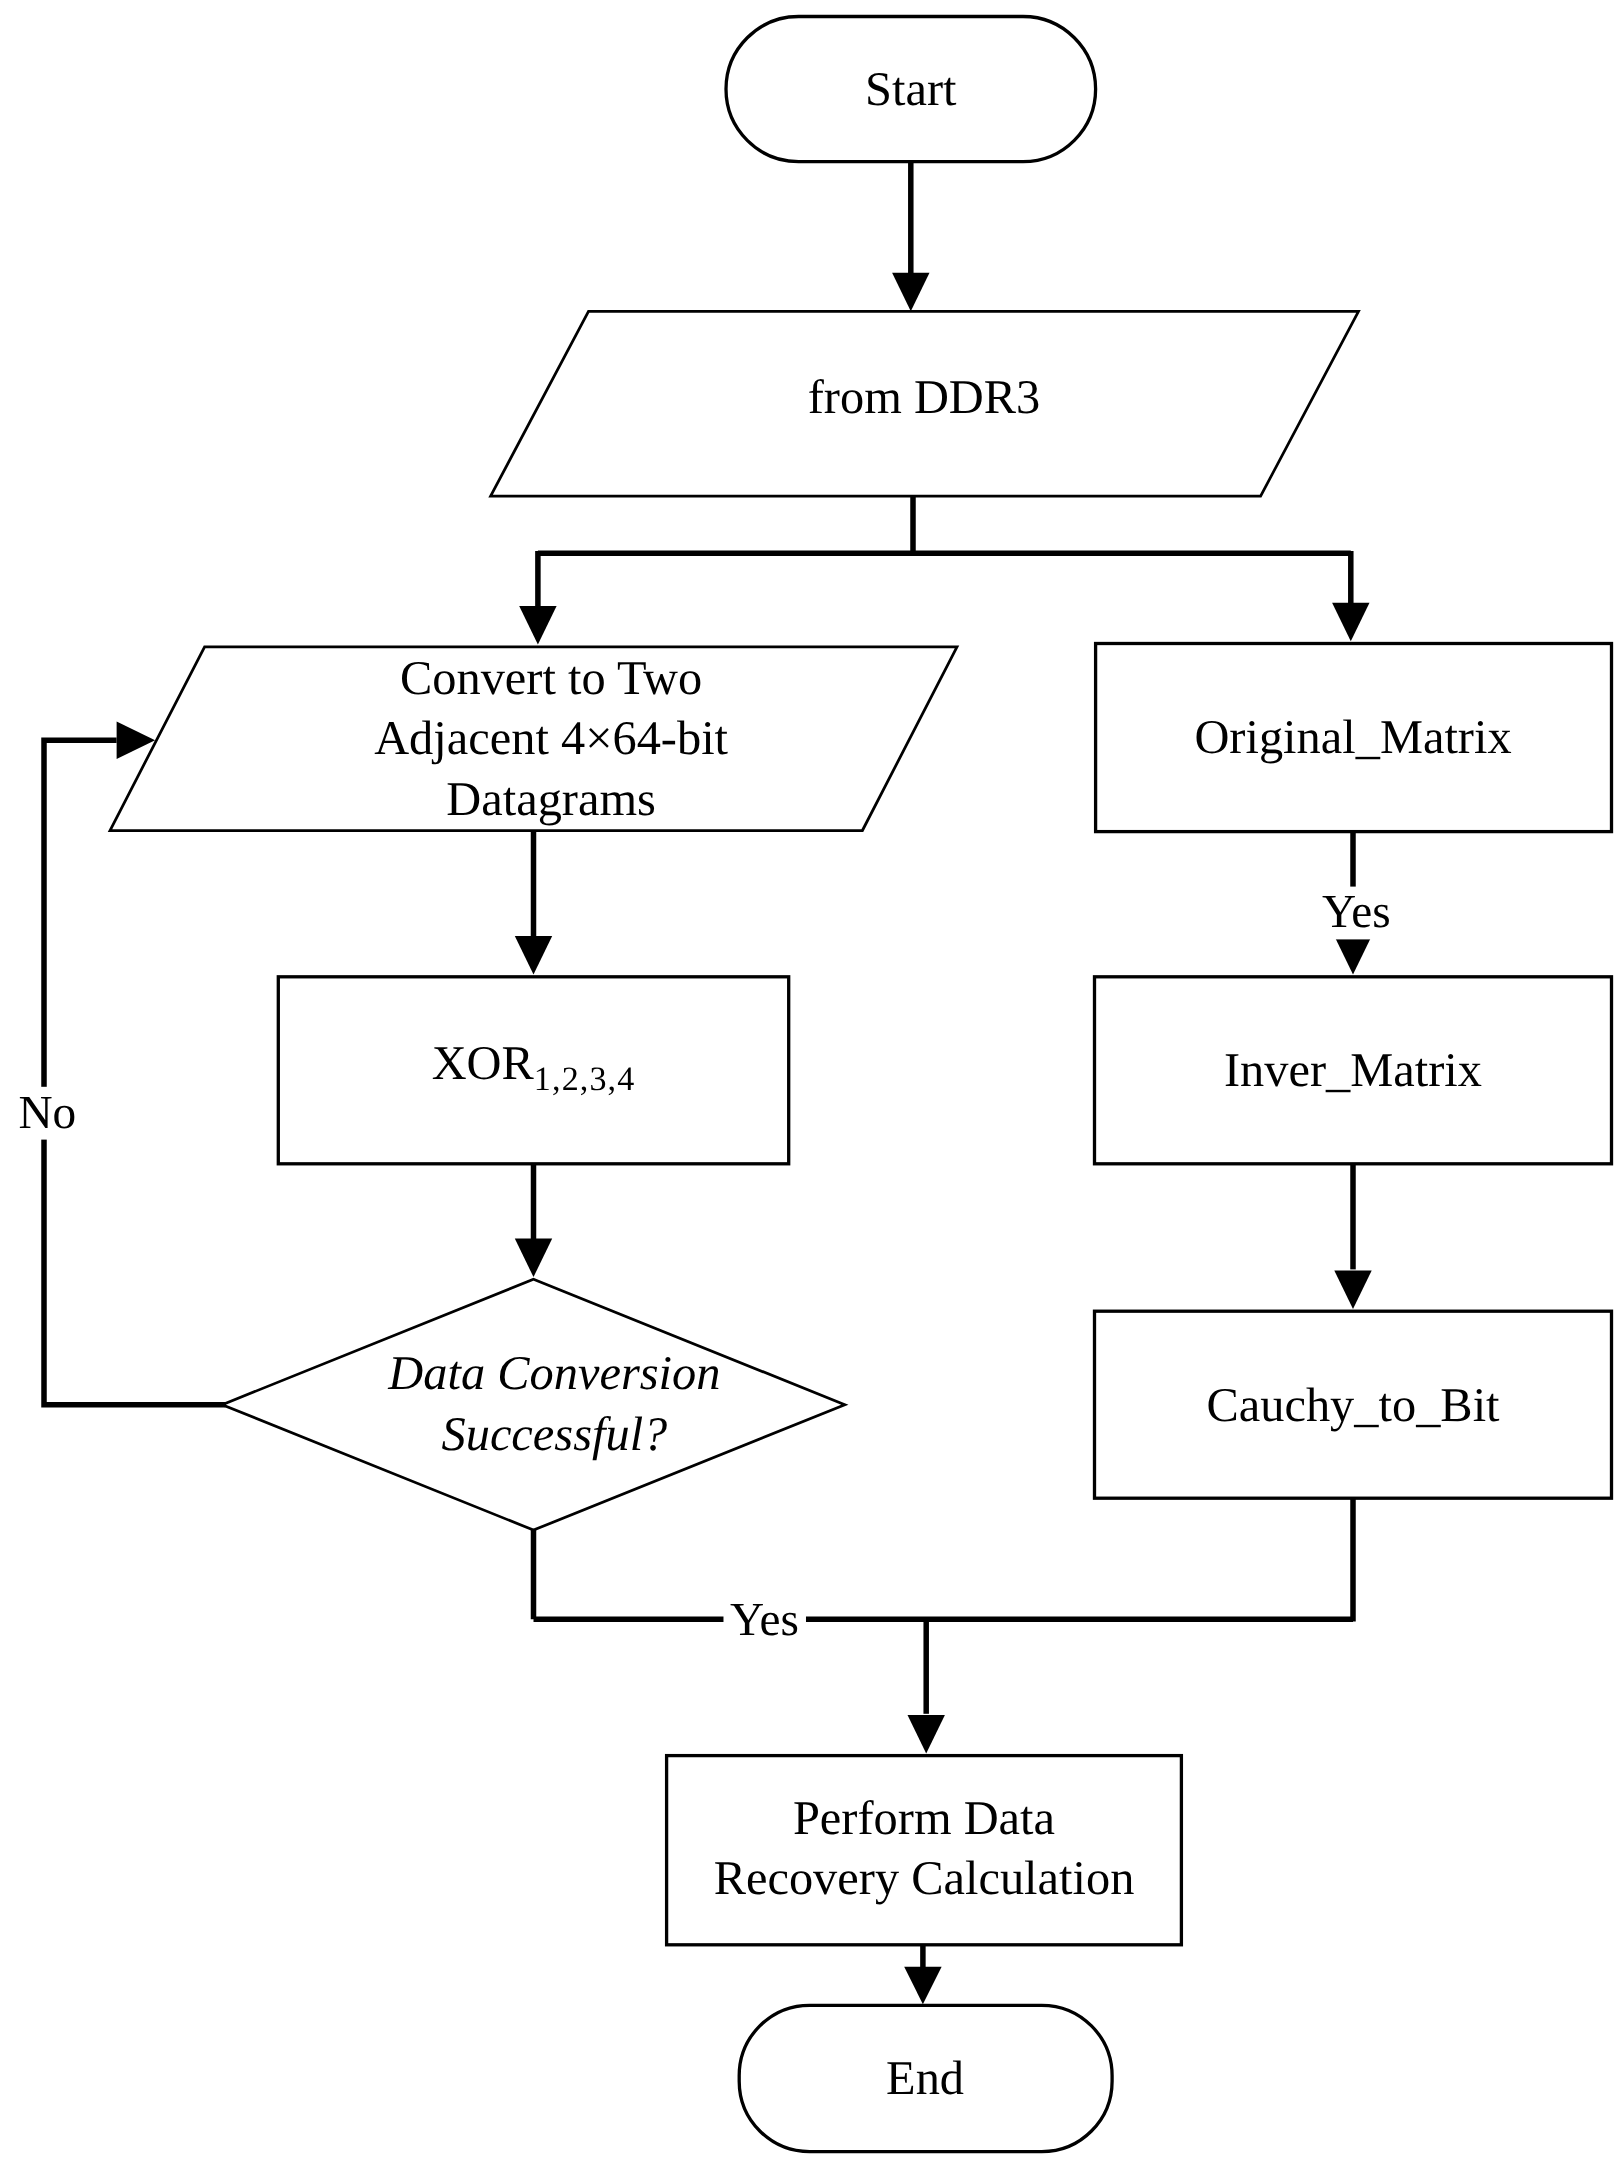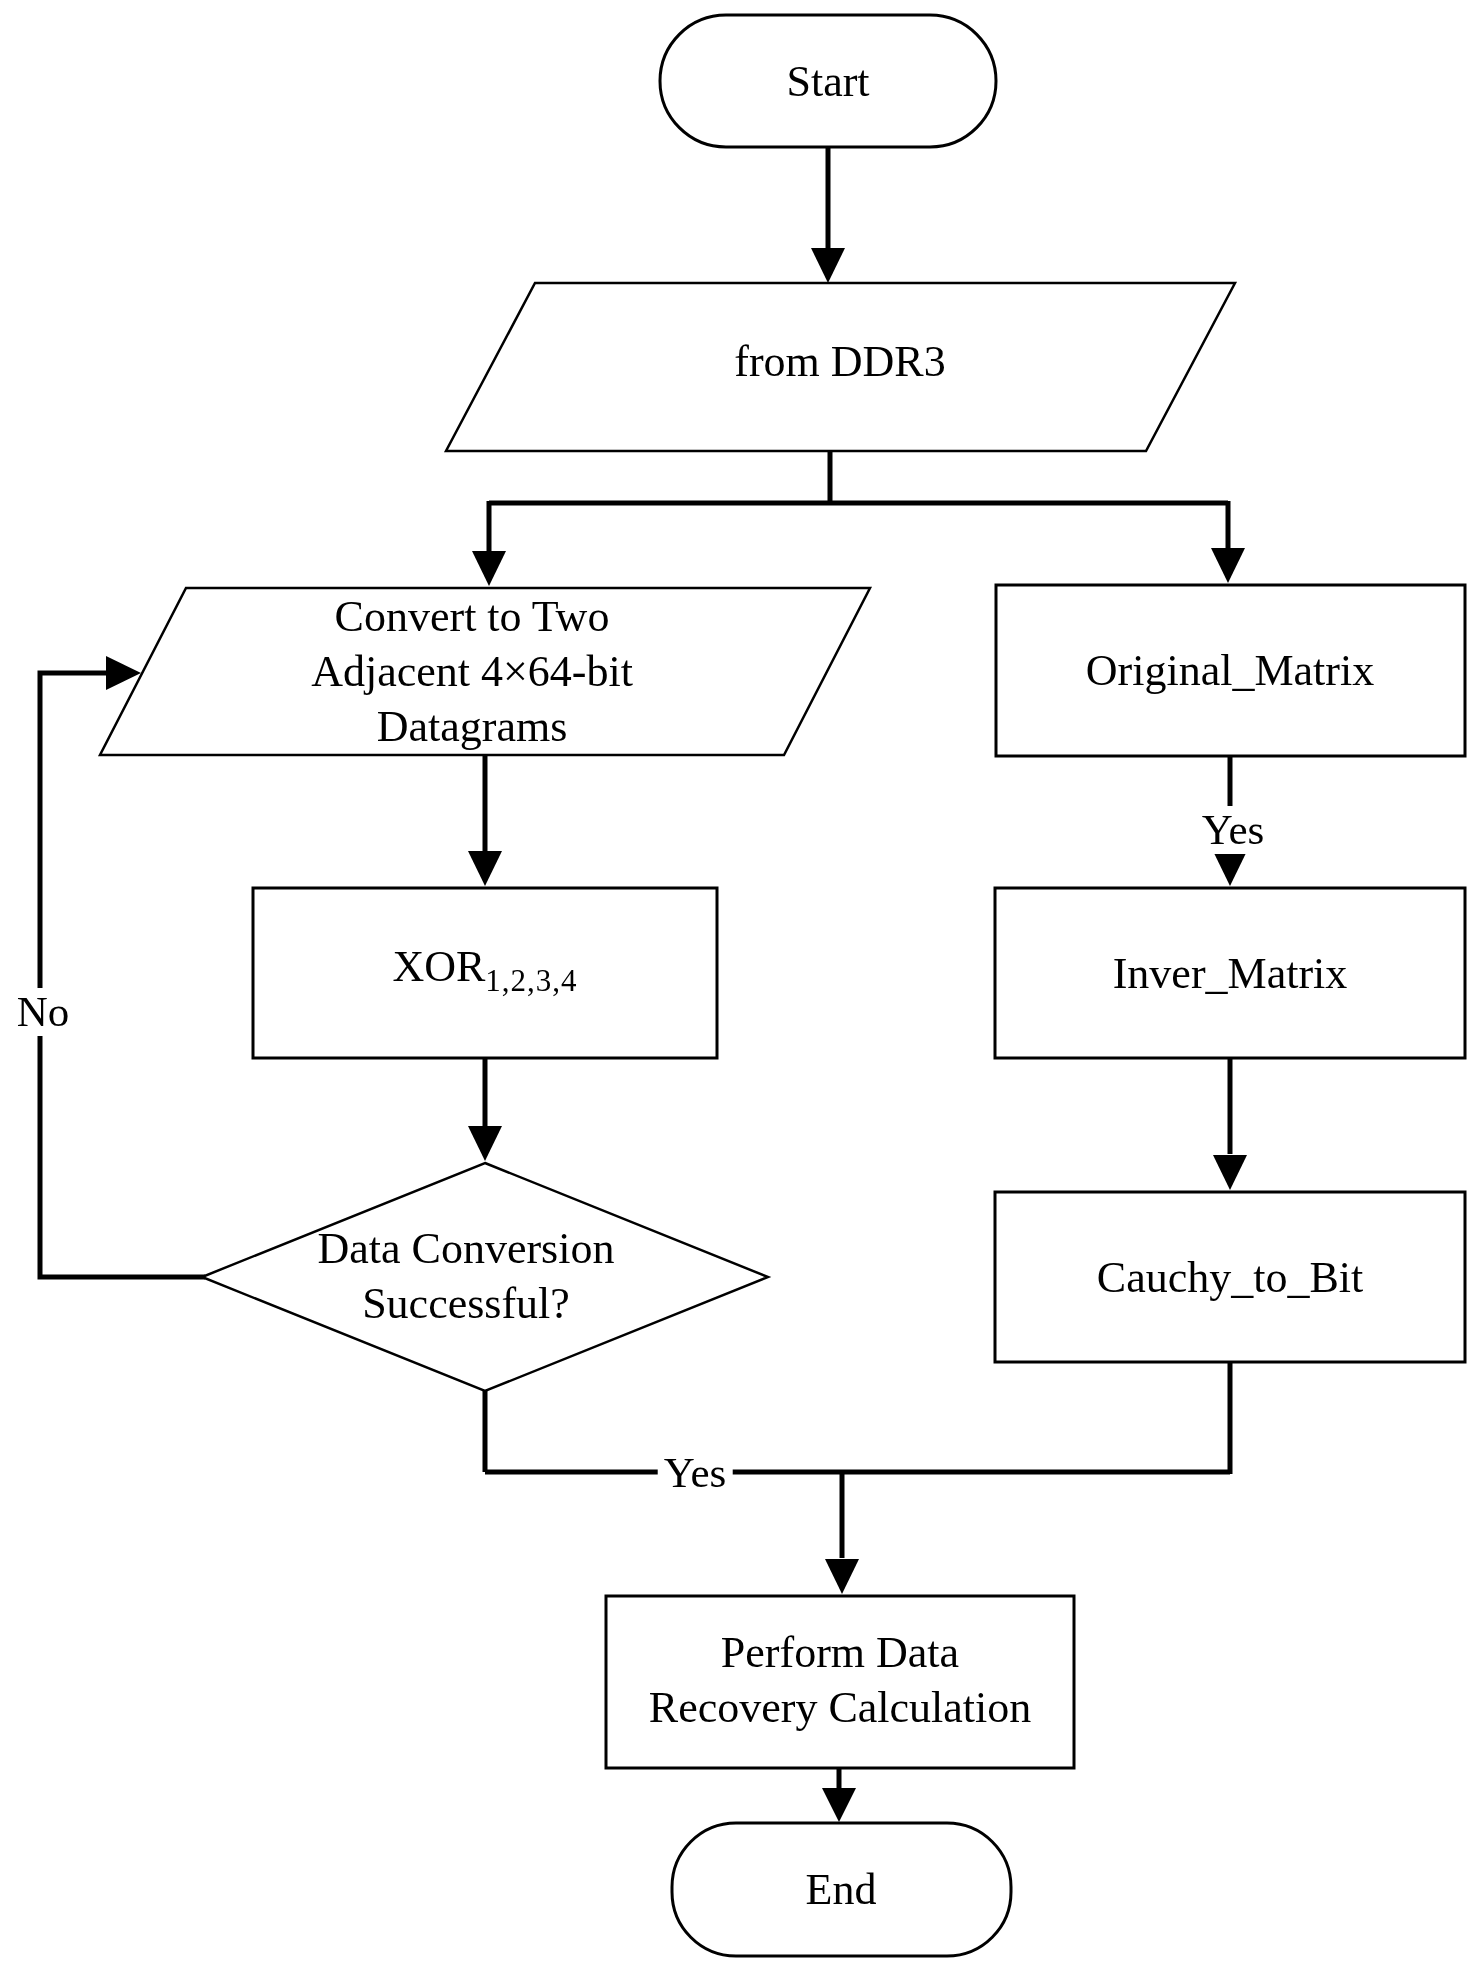--- a/index.html
+++ b/index.html
@@ -99,31 +99,31 @@
     <polygon class="arrowhead" points="825,1559 859,1559 842,1594"></polygon>
     <polygon class="arrowhead" points="822,1788 856,1788 839,1822"></polygon>
   </svg>
 
   <div class="node-label" style="left:828px; top:81px;">Start</div>
 
   <div class="node-label" style="left:840px; top:361px;">
     <div>from DDR3</div>
   </div>
 
-  <div class="node-label" style="left:472px; top:671px;">
+  <div class="node-label" style="left:501px; top:671px;">
     <div>Convert to Two</div>
     <div>Adjacent 4×64-bit</div>
     <div>Datagrams</div>
   </div>
 
   <div class="node-label" style="left:485px; top:973px;text-align:center;">
     <span>XOR</span><span class="xor-sub">1,2,3,4</span>
   </div>
 
-  <div class="node-label" style="left:466px; top:1276px;">
+  <div class="node-label" style="left:504px; top:1276px;font-style:italic;">
     <div>Data Conversion</div>
     <div>Successful?</div>
   </div>
 
   <div class="node-label" style="left:1230px; top:670px;text-align:center;">Original_Matrix</div>
 
   <div class="node-label" style="left:1230px; top:973px;">Inver_Matrix</div>
 
   <div class="node-label" style="left:1230px; top:1277px;">Cauchy_to_Bit</div>
 

